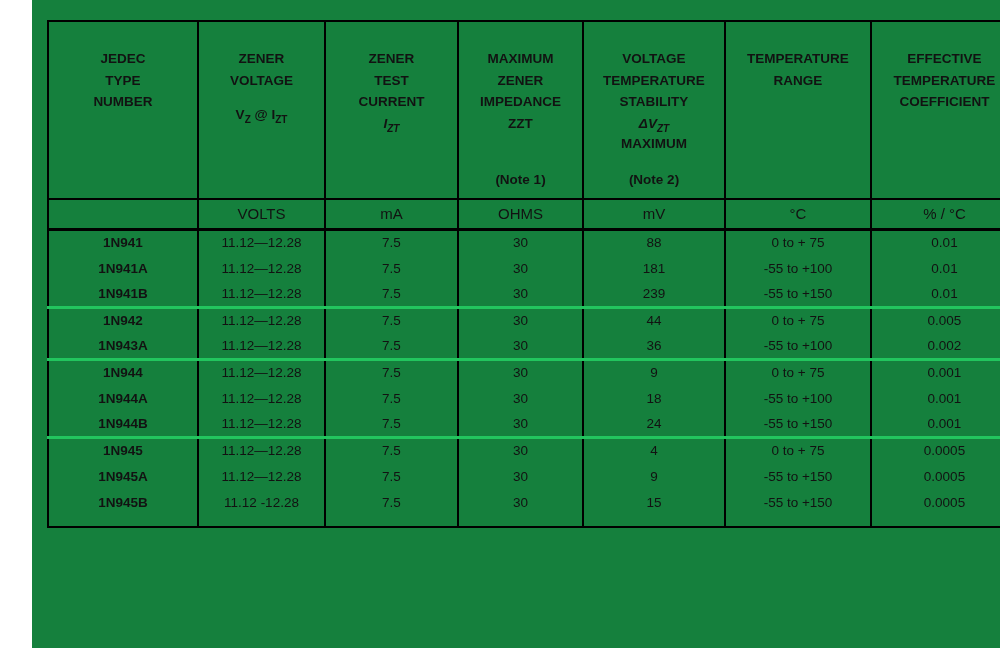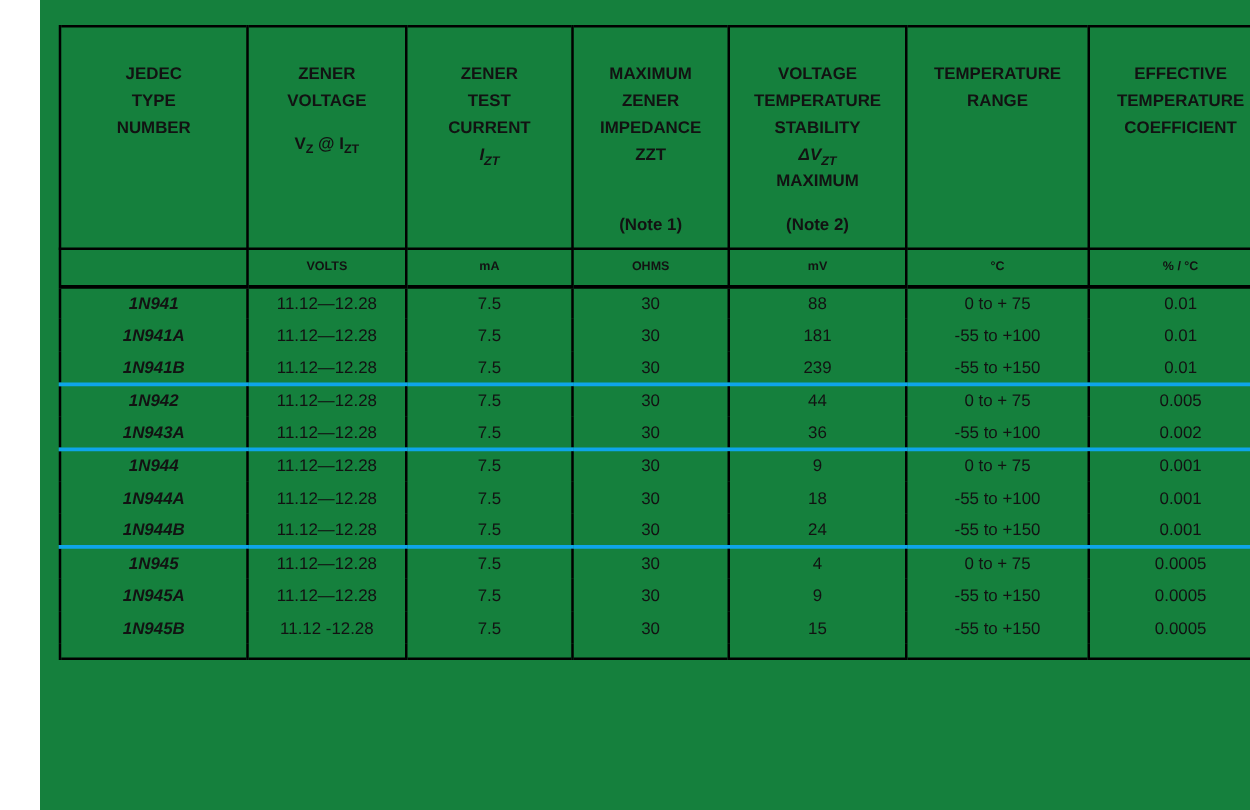--- a/index.html
+++ b/index.html
@@ -40,37 +40,37 @@
   .hformula { margin-top: 16px; }
   .hformula.tight { margin-top: 3px; font-style: italic; }
   .hline { line-height: 1.6; }
   .hspacer { flex: 1 1 auto; }
   .hnote { line-height: 1.2; }
   sub.ssub { font-size: 10px; font-weight: bold; }
 
   
   .units-row th {
     height: 30px;
-    font-size: 10px;
-    font-weight: bold;
+    font-size: 15px;
+    font-weight: normal;
     border-top: 2px solid #b91c1c;
     border-bottom: 3px solid #000;
     vertical-align: middle;
   }
 
   
   tbody td {
     height: 26px;
     font-size: 13.5px;
     vertical-align: middle;
     border-top: none;
     border-bottom: none;
   }
-  tbody td.type-cell { font-weight: bold; font-style: italic; }
-  tbody tr.group-start td { border-top: 3px solid #0ea5e9; }
+  tbody td.type-cell { font-weight: bold; }
+  tbody tr.group-start td { border-top: 3px solid #22c55e; }
   tfoot td { height: 12px; }
 </style>
 </head>
 <body>
 
 <div class="page">
   <table class="spec">
     <colgroup>
       <col style="width:150px">
       <col style="width:127px">

